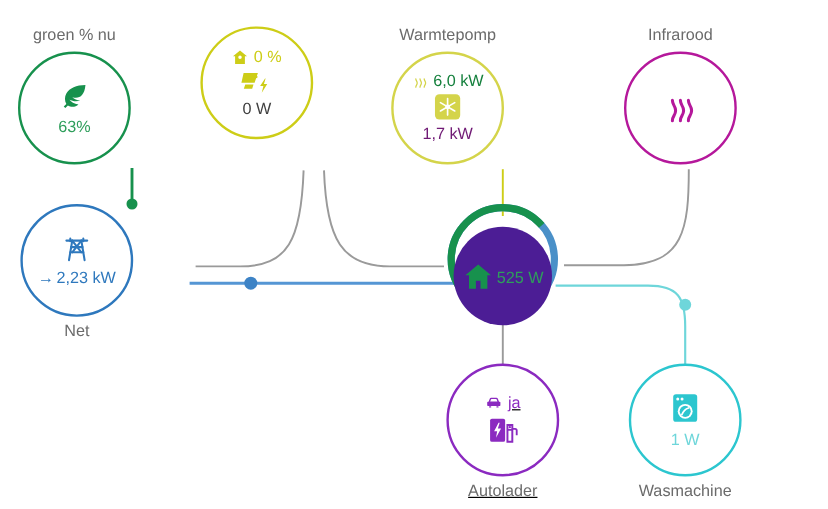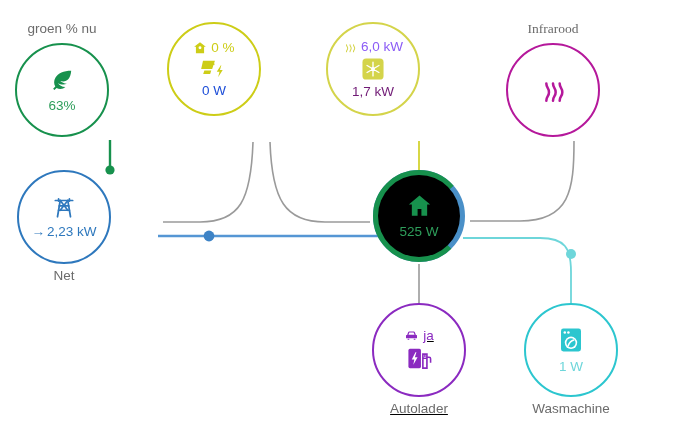--- a/index.html
+++ b/index.html
@@ -86,27 +86,27 @@
   }
   .home-ring {
     position: absolute;
     inset: 0;
     width: 96px;
     height: 96px;
   }
   .home-inner {
     position: absolute;
     left: 7px;
-    top: 7px;
+    top: 21px;
     width: 82px;
     height: 82px;
     border-radius: 50%;
-    background: #000000;
-    display: flex;
-    flex-direction: column;
+    background: #4c1d95;
+    display: flex;
+    flex-direction: row;
     align-items: center;
     justify-content: center;
     gap: 2px;
   }
 </style>
 </head>
 <body>
 
 <div id="canvas">
 
@@ -154,27 +154,28 @@
         </span>
         <span class="val">0 %</span>
       </div>
       <span class="ico" style="margin:1px 0;">
         <svg width="28" height="22" viewBox="0 0 30 24" fill="#cdcd17">
           <path d="M3 3h13l-3 9H1L3 3zm1.5 10.5h7.5l-1.2 4H3.2l1.3-4z"></path>
           <path d="M14.2 5.6l1.6.6-.6 1.6-1.6-.6.6-1.6z"></path>
           <path d="M22.5 8l-4.5 7h3l-1.5 6 5-8h-3l1.5-5z"></path>
         </svg>
       </span>
-      <div class="val" style="color:#1d4ed8; margin-top:2px;">0 W</div>
+      <div class="val" style="color:#404040; margin-top:2px;">0 W</div>
     </div>
   </div>
 
   <div class="node" style="left:326px; top:22px;">
+    <div class="node-label above">Warmtepomp</div>
     <div class="circle std" style="color:#d4d44a;">
-      <div class="row" style="color:#8b5cf6;">
+      <div class="row" style="color:#15803d;">
         <span class="ico">
           <svg width="14" height="14" viewBox="0 0 24 24" fill="none" stroke="#d4d44a" stroke-width="1.8" stroke-linecap="round">
             <path d="M6 20c0-3 2-3 2-6s-2-3-2-6"></path>
             <path d="M12 20c0-3 2-3 2-6s-2-3-2-6"></path>
             <path d="M18 20c0-3 2-3 2-6s-2-3-2-6"></path>
           </svg>
         </span>
         <span class="val">6,0 kW</span>
       </div>
       <span class="ico" style="margin:3px 0;">
@@ -183,21 +184,21 @@
           <g stroke="#ffffff" stroke-width="1.5" stroke-linecap="round">
             <path d="M12 4.5v15M5.5 8.2l13 7.6M18.5 8.2l-13 7.6"></path>
           </g>
           <circle cx="12" cy="12" r="2.2" fill="#ffffff"></circle>
         </svg>
       </span>
       <div class="val" style="color:#701a75; margin-top:1px;">1,7 kW</div>
     </div>
   </div>
 
-  <div class="node" style="left:506px; top:22px;font-family:Liberation Serif, serif;">
+  <div class="node" style="left:520px; top:22px;">
     <div class="node-label above">Infrarood</div>
     <div class="circle std" style="color:#b5189b;">
       <span class="ico">
         <svg width="32" height="32" viewBox="0 0 24 24" fill="none" stroke="#b5189b" stroke-width="1.9" stroke-linecap="round">
           <path d="M7 20c0-3.2 2-3.2 2-6.4s-2-3.2-2-6.4"></path>
           <path d="M12 20c0-3.2 2-3.2 2-6.4s-2-3.2-2-6.4"></path>
           <path d="M17 20c0-3.2 2-3.2 2-6.4s-2-3.2-2-6.4"></path>
         </svg>
       </span>
     </div>

